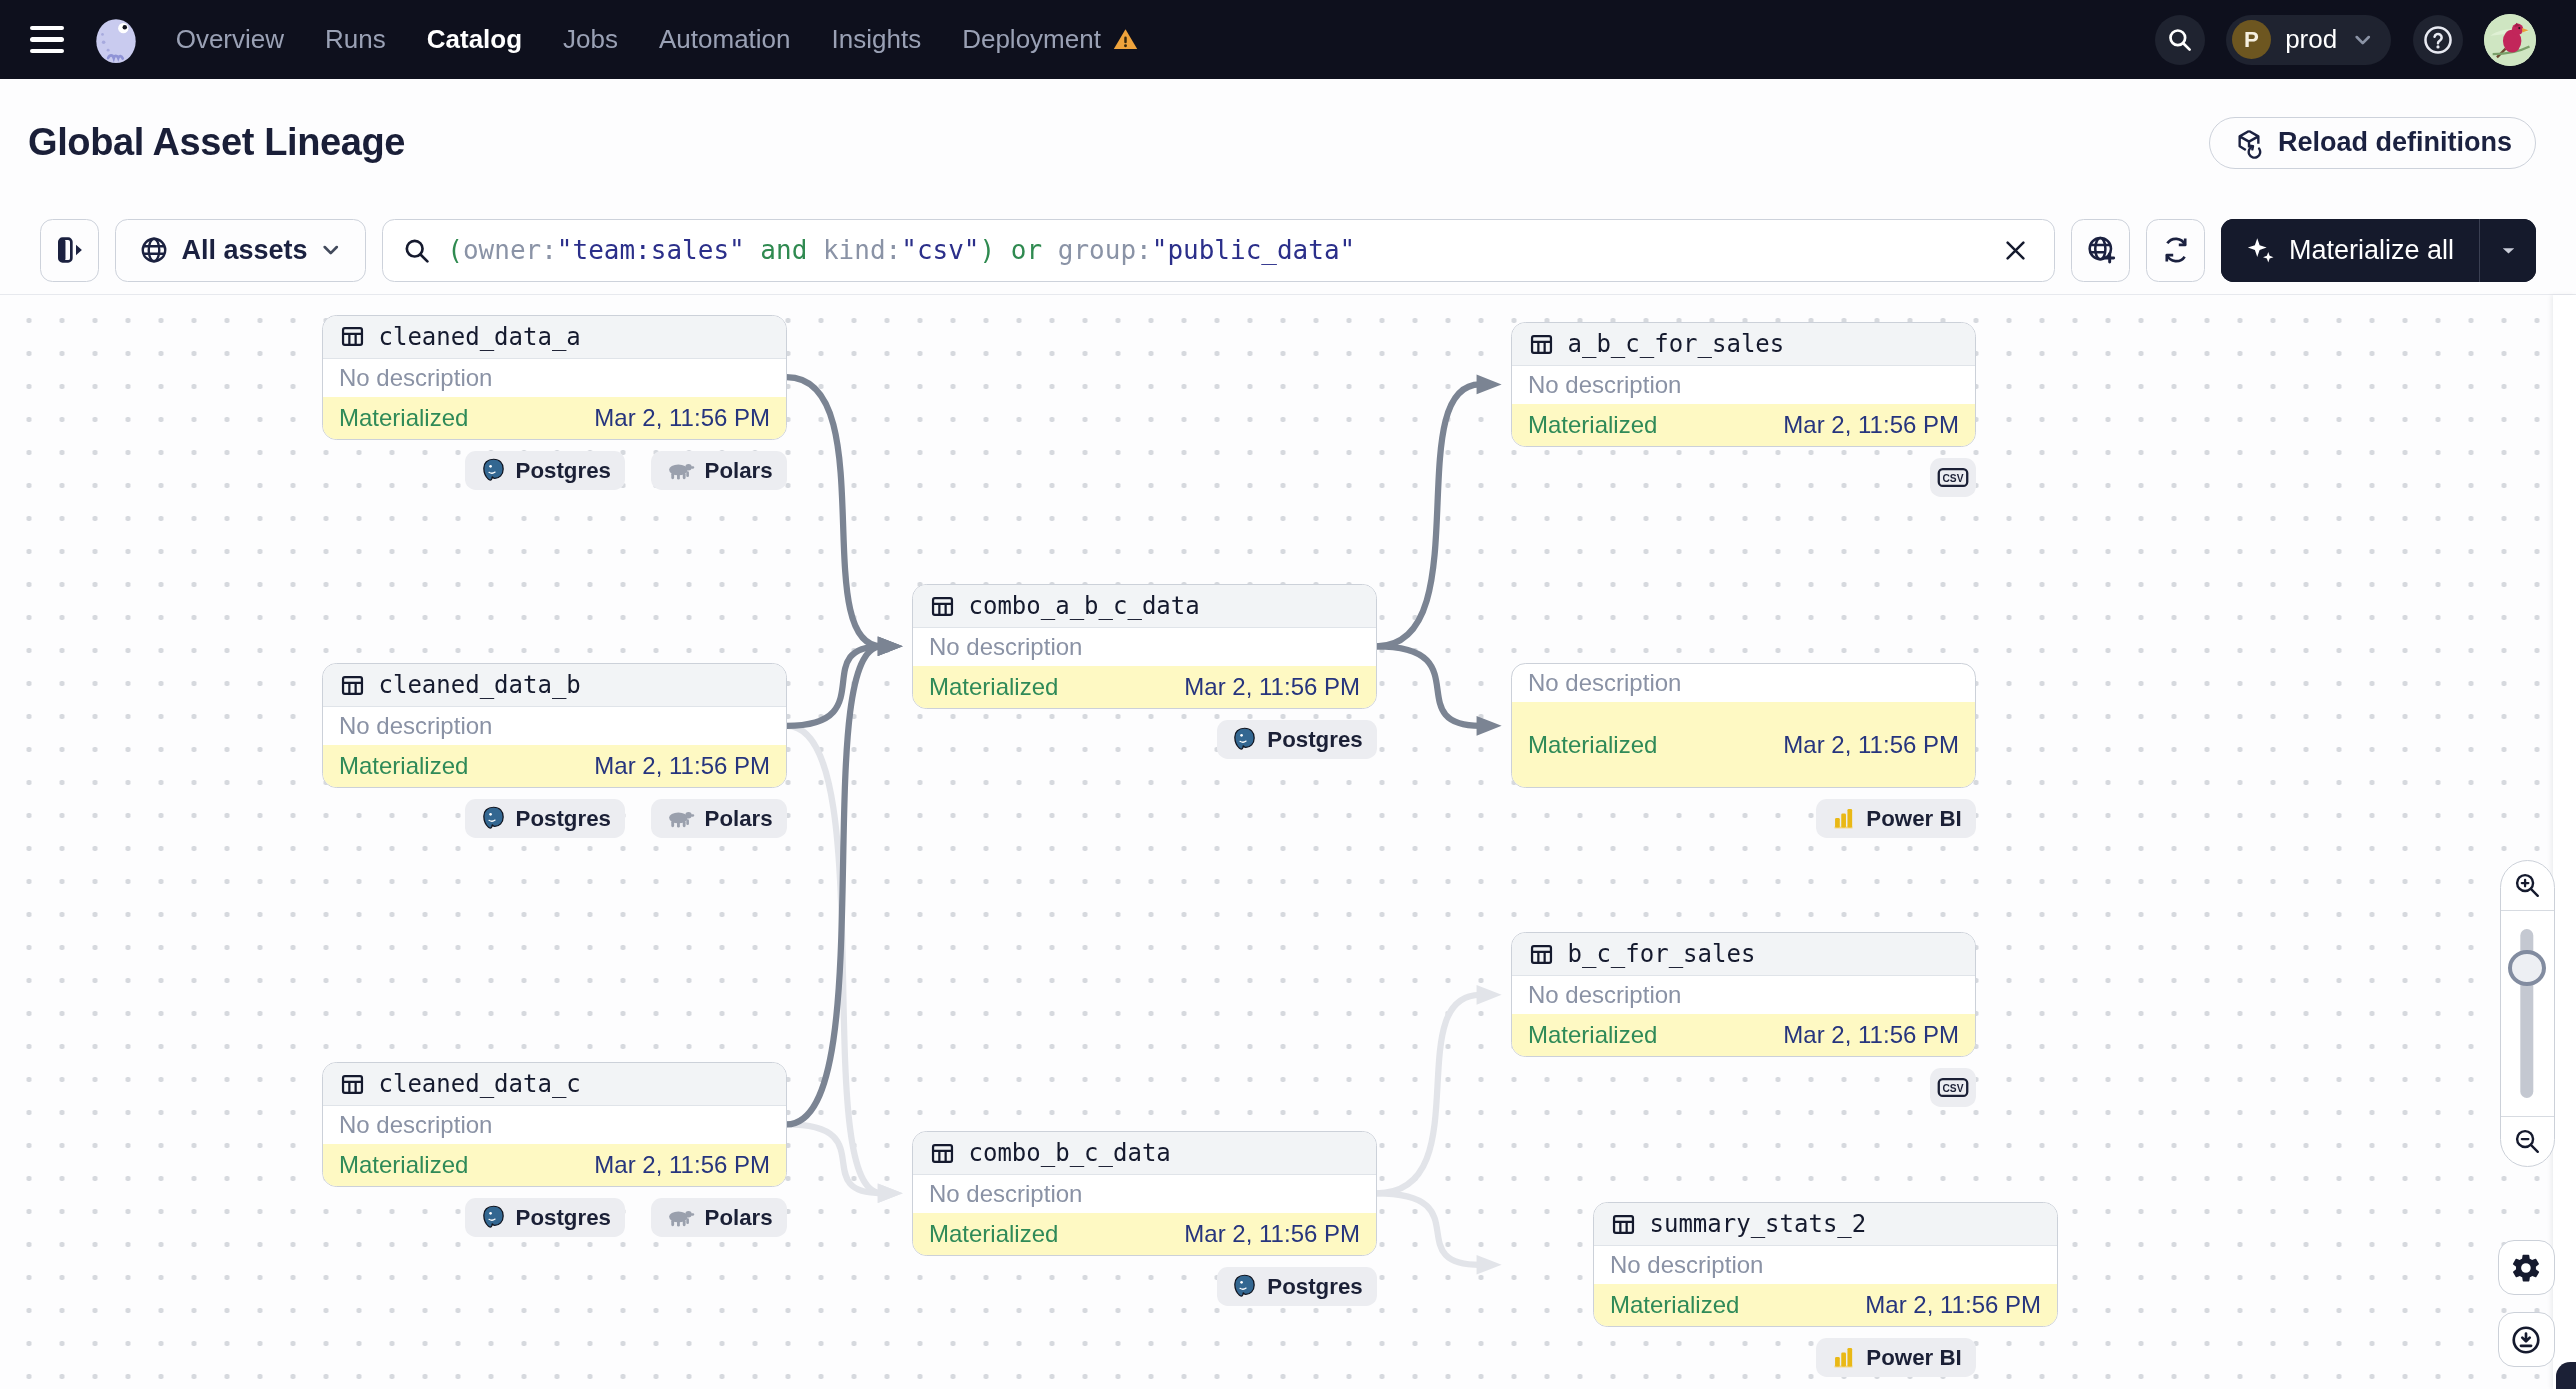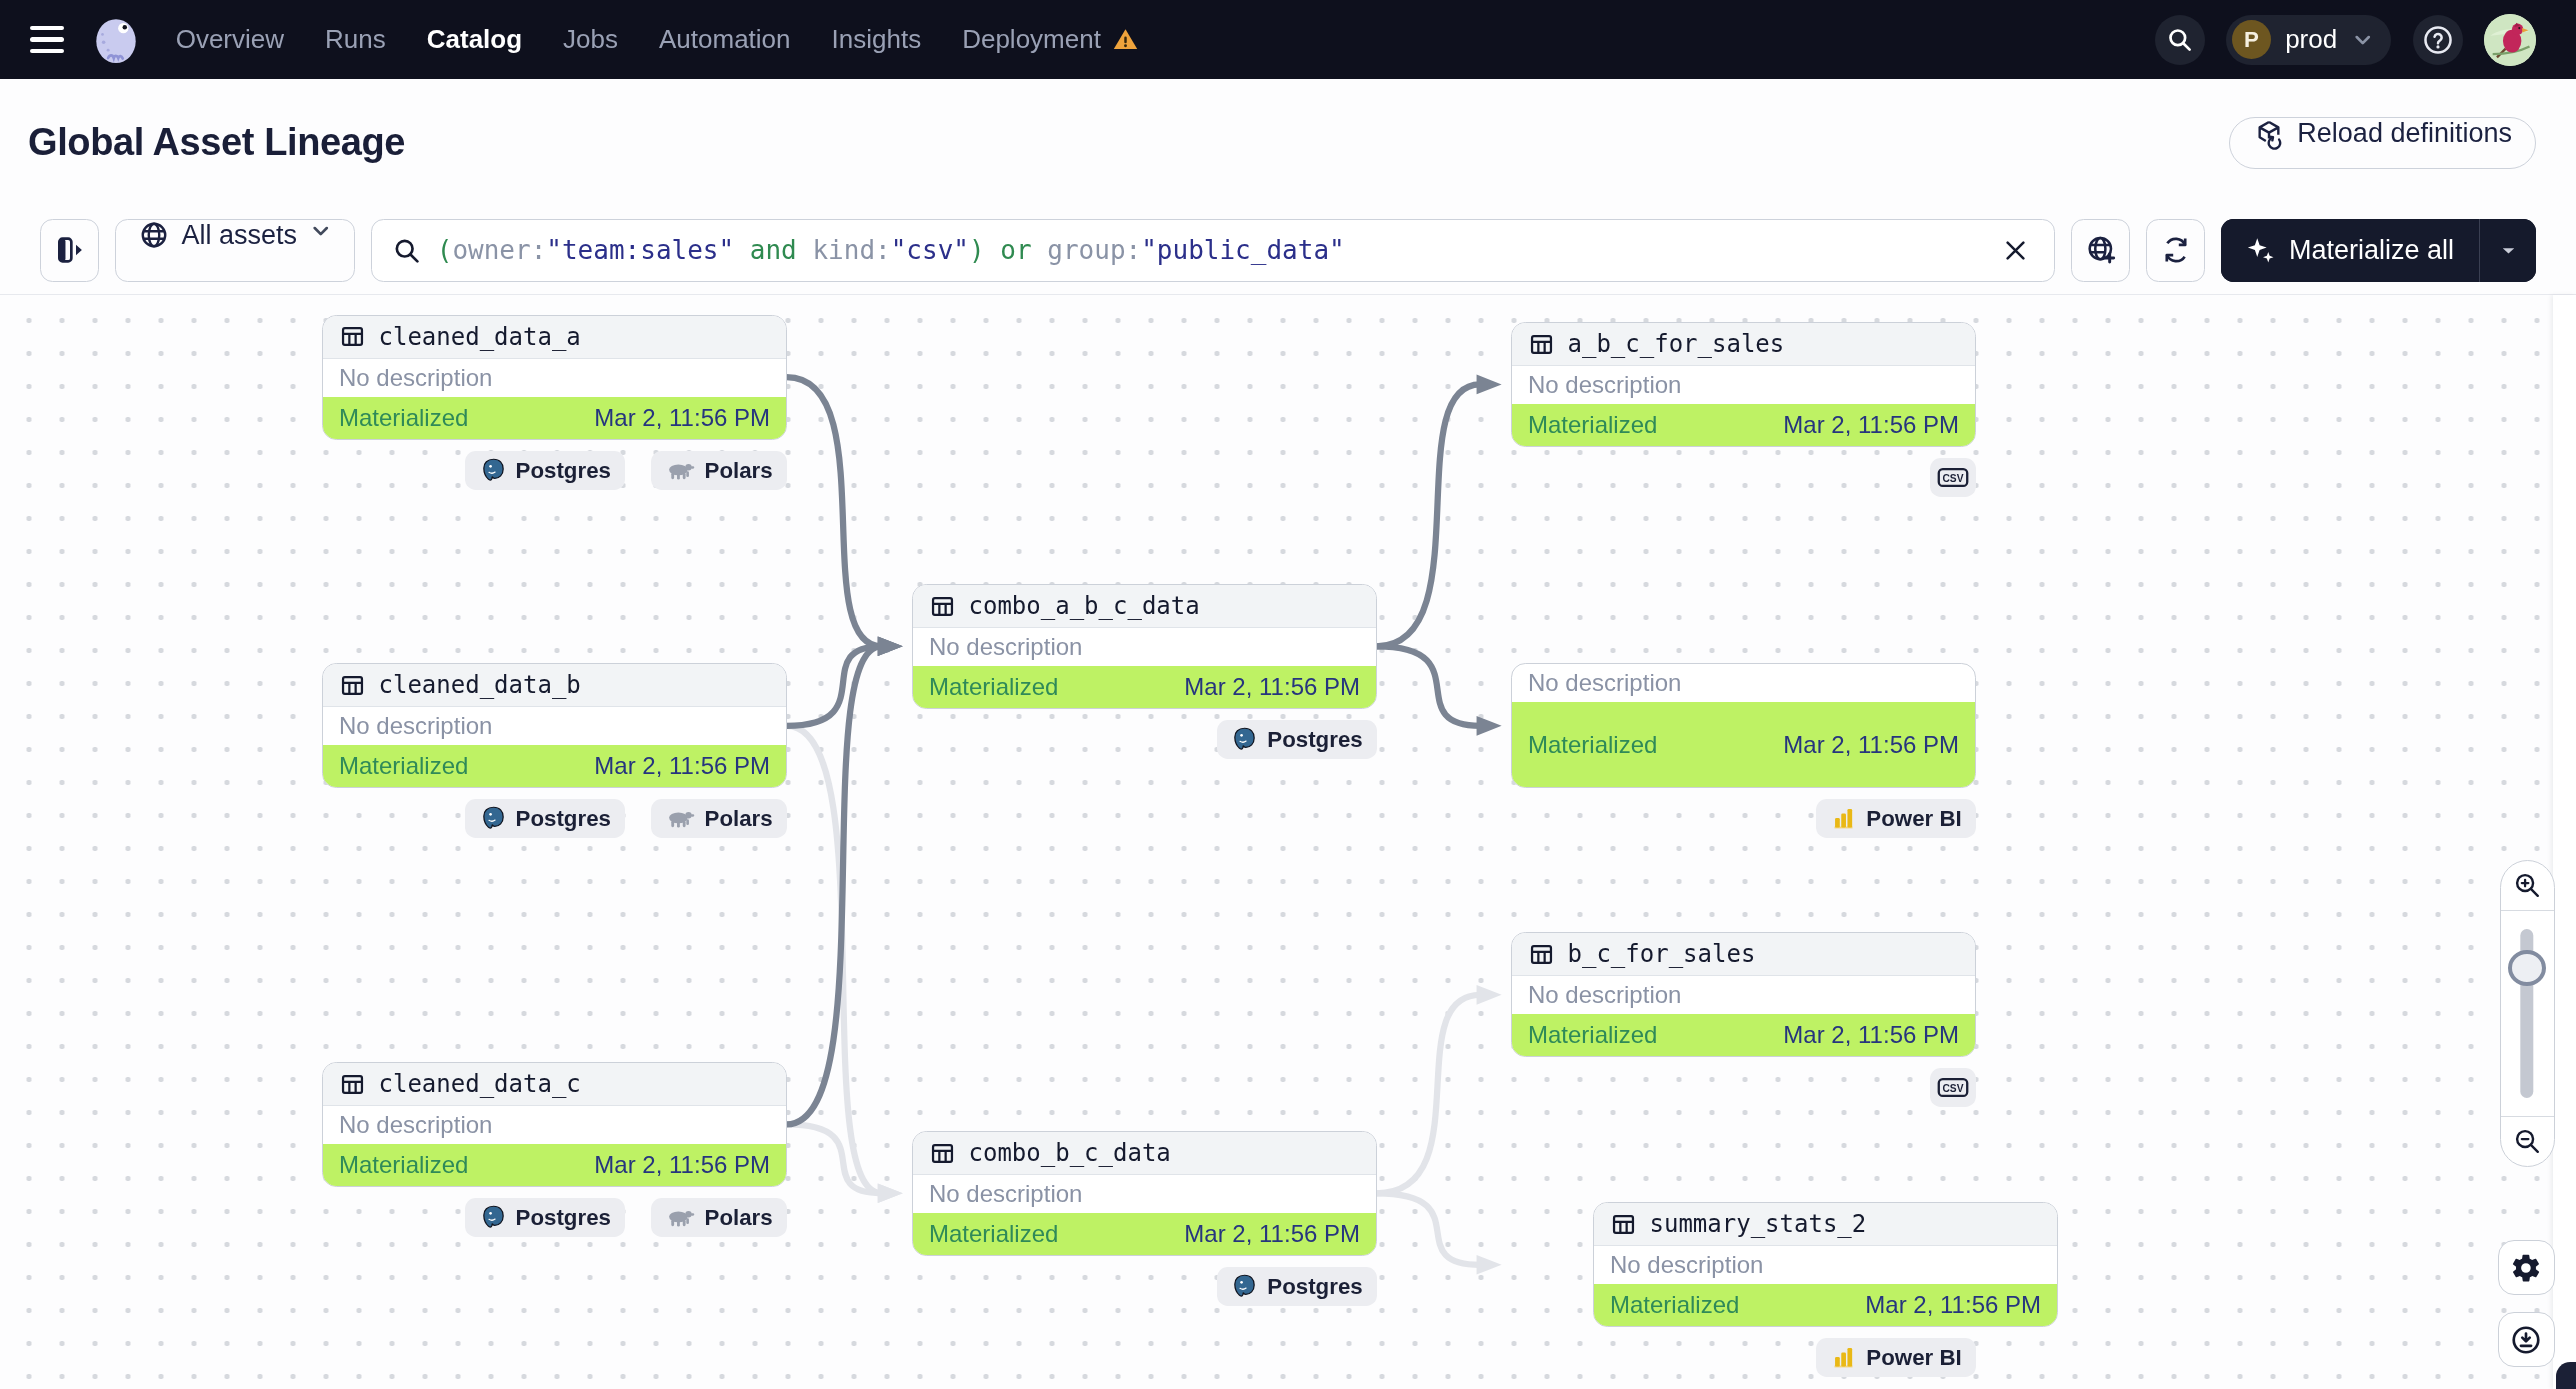--- a/index.html
+++ b/index.html
@@ -18,21 +18,21 @@
   .topbar-right { margin-left:auto; display:flex; align-items:center; gap:21.5px; }
   .circle-btn { width:50px; height:50px; border-radius:50%; background:#1f2330; border:none; cursor:pointer; display:flex; align-items:center; justify-content:center; }
   .env-pill { height:50px; border-radius:25px; background:#1f2330; border:none; cursor:pointer; display:flex; align-items:center; gap:14.3px; padding:0 18px 0 5.4px; }
   .env-avatar { width:39px; height:39px; border-radius:50%; background:#6d5620; color:#f5efdf; font-size:22.3px; font-weight:700; display:flex; align-items:center; justify-content:center; }
   .env-name { color:#ffffff; font-size:26px; }
   .avatar { width:52px; height:52px; border-radius:50%; border:none; padding:0; cursor:pointer; overflow:hidden; background:#cfe6c2; }
 
   
   .page-header { height:127px; display:flex; align-items:center; padding:0 40px 0 28px; background:#fdfdfe; }
   .page-header h1 { font-size:38px; font-weight:600; color:#1a1f38; letter-spacing:-0.4px; }
-  .outline-btn { display:flex; align-items:flex-start; gap:12.5px; height:52px; padding:0 23px; background:#fdfdfe; border:1.8px solid #cdd2db; border-radius:26px; cursor:pointer; font-size:27px; color:#1b2140; font-family:"Liberation Sans",sans-serif; white-space:nowrap; }
+  .outline-btn { display:flex; align-items:center; gap:12.5px; height:52px; padding:0 23px; background:#fdfdfe; border:1.8px solid #cdd2db; border-radius:26px; cursor:pointer; font-size:27px; color:#1b2140; font-family:"Liberation Sans",sans-serif; white-space:nowrap;font-weight:bold; }
   .page-header .outline-btn { margin-left:auto; }
 
   
   .toolbar { height:89px; display:flex; align-items:center; gap:16px; padding:0 40px; background:#fdfdfe; border-bottom:1.8px solid #e7e9ee; }
   .sq-btn { width:59px; height:63px; border:1.8px solid #cdd2db; border-radius:12.5px; background:#fdfdfe; cursor:pointer; display:flex; align-items:center; justify-content:center; }
   .scope-btn { height:63px; border-radius:12.5px; }
   .search-box { flex:1; height:63px; border:1.8px solid #cdd2db; border-radius:12.5px; background:#ffffff; display:flex; align-items:center; gap:16px; padding:0 19.7px; cursor:text; }
   .query { flex:1; font-family:"DejaVu Sans Mono",monospace; font-size:26px; white-space:nowrap; overflow:hidden; }
   .tok-op { color:#2f8a50; }
   .tok-attr { color:#8a93a6; }
@@ -43,21 +43,21 @@
   .mat-caret { width:57px; background:#151a2c; border:none; border-left:1.8px solid #3a3f52; cursor:pointer; display:flex; align-items:center; justify-content:center; }
 
   
   .canvas { position:absolute; left:0; top:295px; width:2576px; height:1094px; background-color:#fdfdfe;
     background-image:radial-gradient(circle, #d6d9de 2.3px, transparent 3px); background-size:33px 33px; background-position:12.5px 9px; }
   #edges { position:absolute; left:0; top:0; width:2576px; height:1094px; }
   .asset-node { position:absolute; width:465px; height:125px; border:1.8px solid #ccd1d9; border-radius:14.3px; background:#ffffff; cursor:pointer; overflow:hidden; display:flex; flex-direction:column; }
   .an-header { height:43px; background:#f2f4f6; border-bottom:1.8px solid #e0e4e9; display:flex; align-items:center; gap:12.5px; padding:0 16px; }
   .an-name { font-family:"DejaVu Sans Mono",monospace; font-size:24px; font-weight:500; color:#151a2e; }
   .an-body { height:38px; display:flex; align-items:center; padding:0 16px; font-size:24px; color:#8a92a5; }
-  .an-footer { flex:1; background:#bef264; display:flex; align-items:center; justify-content:space-between; padding:0 16px; font-size:24px; }
+  .an-footer { flex:1; background:#fef9c3; display:flex; align-items:center; justify-content:space-between; padding:0 16px; font-size:24px; }
   .an-status { color:#2f8a58; }
   .an-time { color:#26357e; }
   .tag-row { position:absolute; display:flex; justify-content:flex-end; gap:26px; }
   .tag-pill { height:39px; border-radius:10.7px; background:#ecedf1; display:flex; align-items:center; gap:9px; padding:0 14.3px; font-size:22.3px; font-weight:700; color:#1b2036; cursor:pointer; border:none; font-family:"Liberation Sans",sans-serif; }
   .tag-pill.icon-only { padding:0 7.2px; }
 
   
   .right-strip { position:absolute; right:0; top:0; width:23px; height:100%; background:#ffffff; box-shadow:-1.8px 0 4.5px rgba(16,22,45,0.07); }
   .zoom-group { position:absolute; right:21.5px; top:565px; width:55px; height:307px; background:#ffffff; border:1.8px solid #ccd1d9; border-radius:28px; display:flex; flex-direction:column; }
   .zg-btn { height:50px; background:none; border:none; cursor:pointer; display:flex; align-items:center; justify-content:center; }

